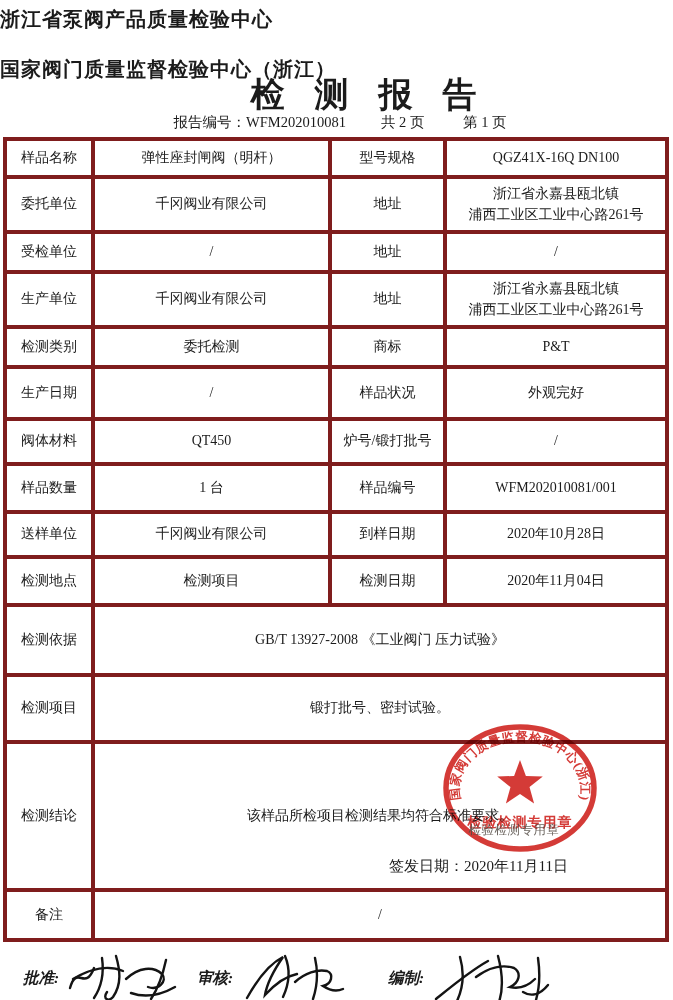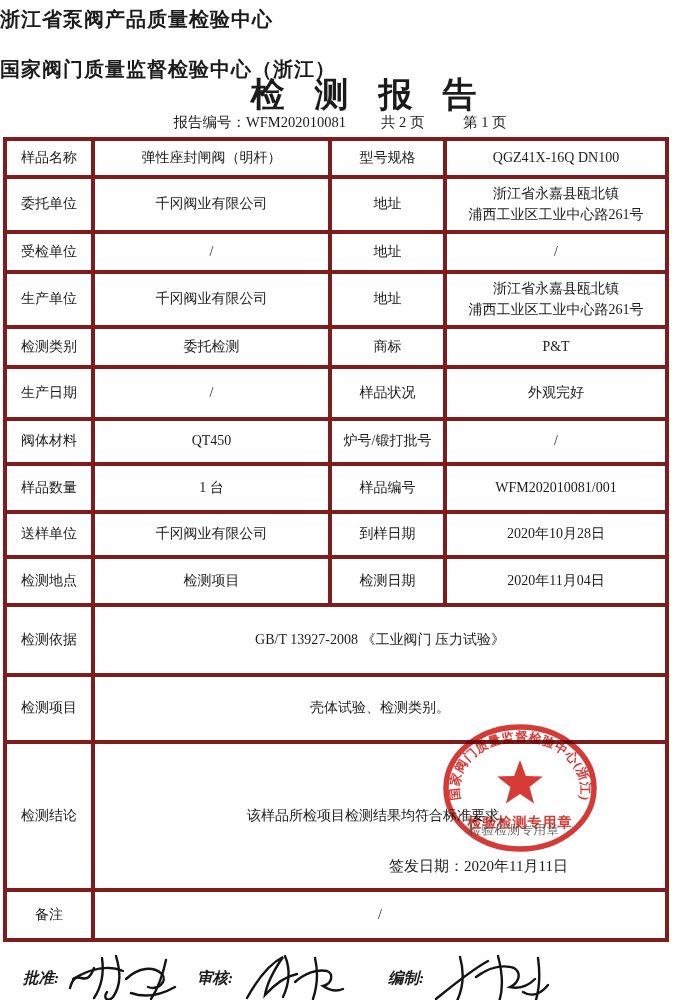--- a/index.html
+++ b/index.html
@@ -125,21 +125,21 @@
       <td>检测项目</td>
       <td>检测日期</td>
       <td>2020年11月04日</td>
     </tr>
     <tr class="r10">
       <td>检测依据</td>
       <td colspan="3">GB/T 13927-2008 《工业阀门 压力试验》</td>
     </tr>
     <tr class="r11">
       <td>检测项目</td>
-      <td colspan="3" class="lt">壳体试验、检测类别。</td>
+      <td colspan="3" class="lt">锻打批号、密封试验。</td>
     </tr>
     <tr class="r12">
       <td>检测结论</td>
       <td colspan="3" class="concl">
         <span>该样品所检项目检测结果均符合标准要求。</span>
         <div class="issue">
           <span>签发日期：</span><span>2020年11月11日</span>
         </div>
       </td>
     </tr>

